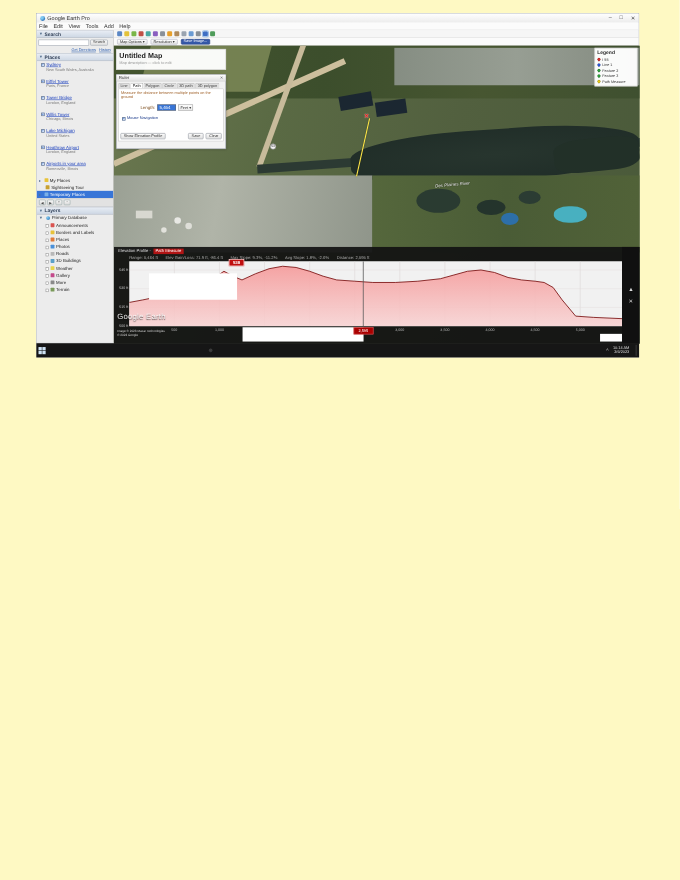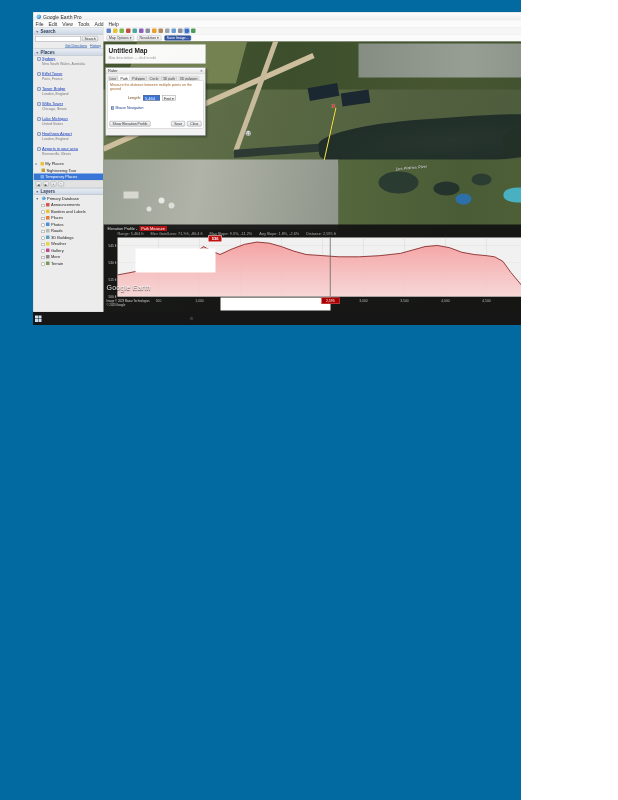--- a/index.html
+++ b/index.html
@@ -1,17 +1,17 @@
 <!DOCTYPE html>
 <html><head>
 <meta charset="utf-8">
 <style>
   html,body{margin:0;padding:0;background:#fff;}
   *{box-sizing:border-box;font-family:"Liberation Sans",sans-serif;}
-  .screen{position:relative;width:521px;height:800px;background:#0369a1;overflow:hidden;}
+  .screen{position:relative;width:618px;height:800px;background:#fef9c3;overflow:hidden;}
   
   .desktop{position:absolute;left:33px;top:12px;width:1096px;height:626px;transform:scale(0.5);transform-origin:top left;background:#fff;}
   .window{position:absolute;left:0;top:0;width:1096px;height:600px;background:#f4f4f4;border:1px solid #a8b0b8;}
   .titlebar{position:absolute;left:0;top:0;width:100%;height:16px;background:linear-gradient(#fefefe,#ececec);display:flex;align-items:center;padding:0 6px;font-size:10px;color:#333;}
   .app-icon{width:9px;height:9px;border-radius:50%;background:radial-gradient(circle at 35% 35%,#7ec8f0 30%,#2a72b8 70%);margin-right:4px;}
   .win-controls{margin-left:auto;display:flex;gap:14px;font-size:10px;color:#444;}
   .menubar{position:absolute;left:0;top:16px;width:100%;height:14px;background:#fbfbfb;border-bottom:1px solid #ddd;display:flex;align-items:center;padding-left:4px;font-size:10px;color:#333;}
   .menu-item{margin-right:10px;}
   .sidebar{position:absolute;left:0;top:30px;width:140px;bottom:0;background:#ececec;border-right:1px solid #b5b5b5;overflow:hidden;font-size:8px;}
   .panel-header{height:14px;background:linear-gradient(#e8edf4,#cdd7e4);border-top:1px solid #b8c2d0;border-bottom:1px solid #aab4c2;display:flex;align-items:center;padding:0 4px;font-size:9px;font-weight:bold;color:#33425a;}

